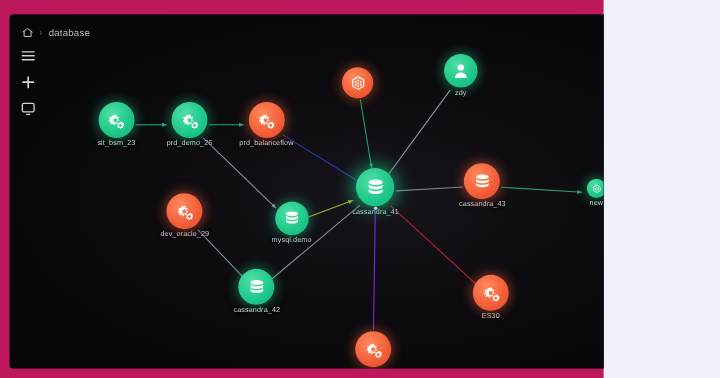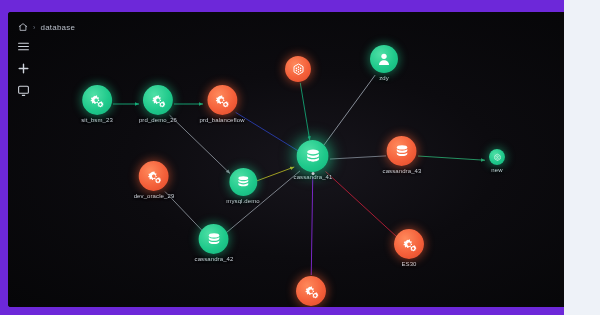--- a/index.html
+++ b/index.html
@@ -3,23 +3,23 @@
 <meta charset="utf-8">
 <style>
   html, body {
     margin: 0;
     padding: 0;
     background: #eef2f8;
     font-family: "Liberation Sans", sans-serif;
   }
   #screen {
     position: relative;
-    width: 564px;
+    width: 503px;
     height: 315px;
-    background: #6d28d9;
+    background: #be185d;
     overflow: hidden;
   }
   
   #panel {
     position: absolute;
     left: 8px;
     top: 12px;
     width: 584px;
     height: 295px;
     background: #080808;

